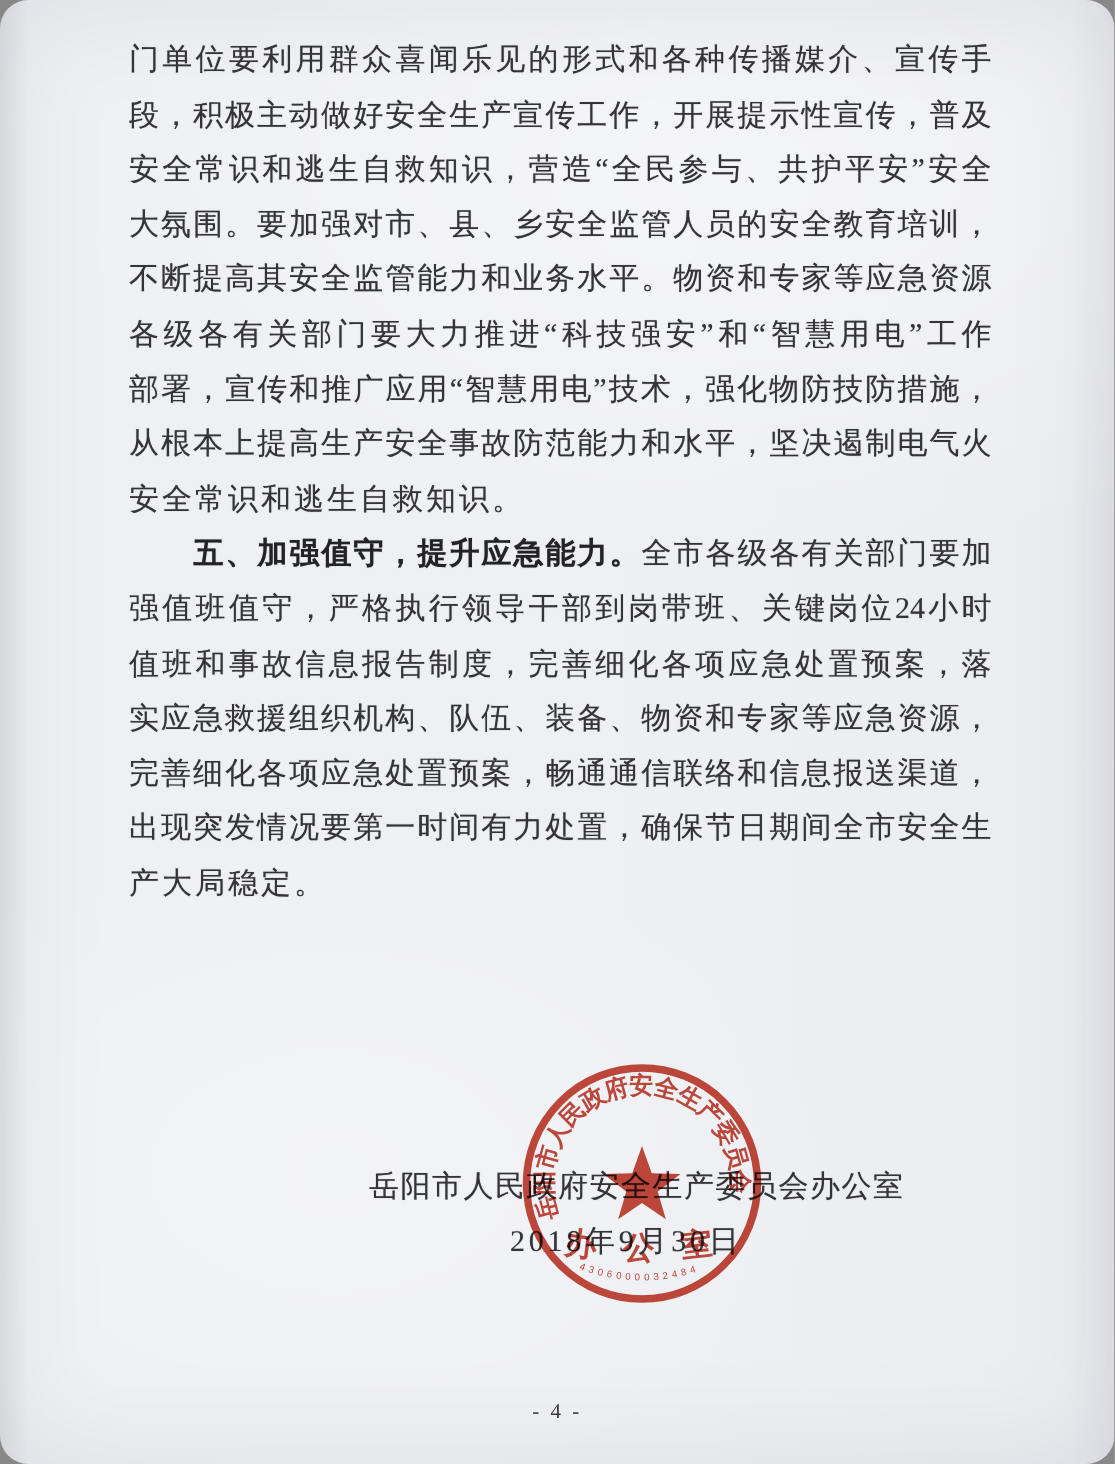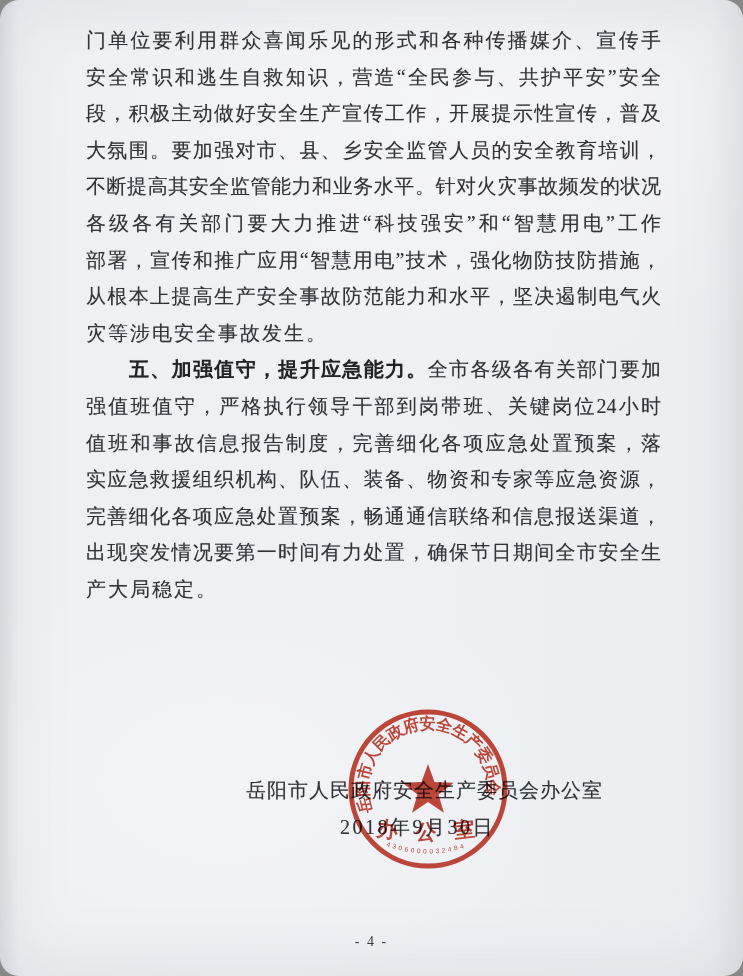--- a/index.html
+++ b/index.html
@@ -82,28 +82,28 @@
     color: #3a3a3e;
   }
 </style>
 </head>
 <body>
 
 <div class="page">
 
   <div class="doc-body" id="doc-body">
       <div class="doc-line">门单位要利用群众喜闻乐见的形式和各种传播媒介、宣传手</div>
+      <div class="doc-line">段，积极主动做好安全生产宣传工作，开展提示性宣传，普及</div>
       <div class="doc-line">安全常识和逃生自救知识，营造“全民参与、共护平安”安全</div>
-      <div class="doc-line">段，积极主动做好安全生产宣传工作，开展提示性宣传，普及</div>
       <div class="doc-line">大氛围。要加强对市、县、乡安全监管人员的安全教育培训，</div>
-      <div class="doc-line">不断提高其安全监管能力和业务水平。针对火灾事故频发的状况</div>
+      <div class="doc-line">不断提高其安全监管能力和业务水平。物资和专家等应急资源</div>
       <div class="doc-line">各级各有关部门要大力推进“科技强安”和“智慧用电”工作</div>
       <div class="doc-line">部署，宣传和推广应用“智慧用电”技术，强化物防技防措施，</div>
       <div class="doc-line">从根本上提高生产安全事故防范能力和水平，坚决遏制电气火</div>
-      <div class="doc-line line-last">灾等涉电安全事故发生。</div>
+      <div class="doc-line line-last">安全常识和逃生自救知识。</div>
       <div class="doc-line indent"><span class="lead">五、加强值守，提升应急能力。</span>全市各级各有关部门要加</div>
       <div class="doc-line">强值班值守，严格执行领导干部到岗带班、关键岗位24小时</div>
       <div class="doc-line">值班和事故信息报告制度，完善细化各项应急处置预案，落</div>
       <div class="doc-line">实应急救援组织机构、队伍、装备、物资和专家等应急资源，</div>
       <div class="doc-line">完善细化各项应急处置预案，畅通通信联络和信息报送渠道，</div>
       <div class="doc-line">出现突发情况要第一时间有力处置，确保节日期间全市安全生</div>
       <div class="doc-line line-last">产大局稳定。</div>
     </div>
 
   <div class="sig-org">岳阳市人民政府安全生产委员会办公室</div>

